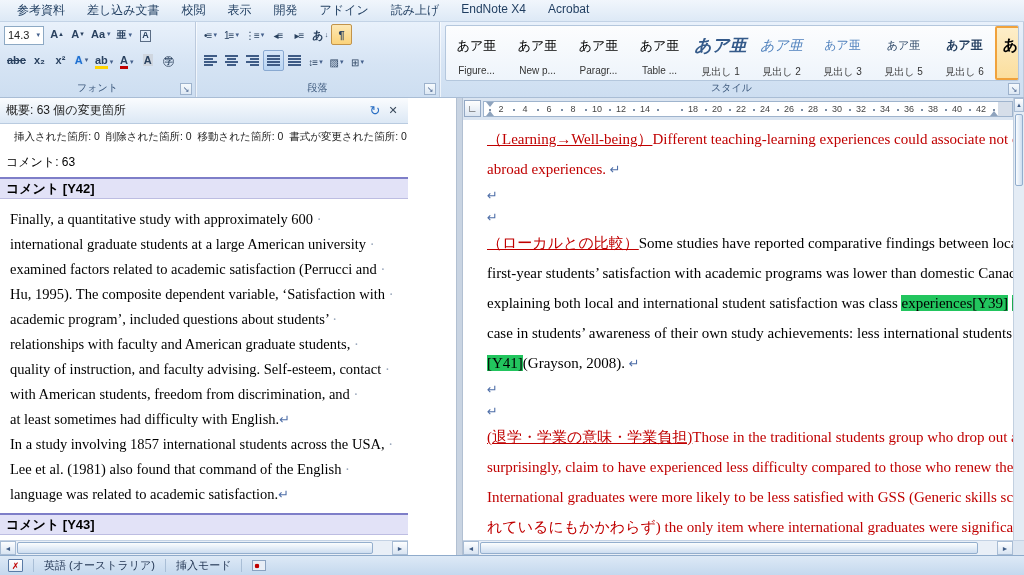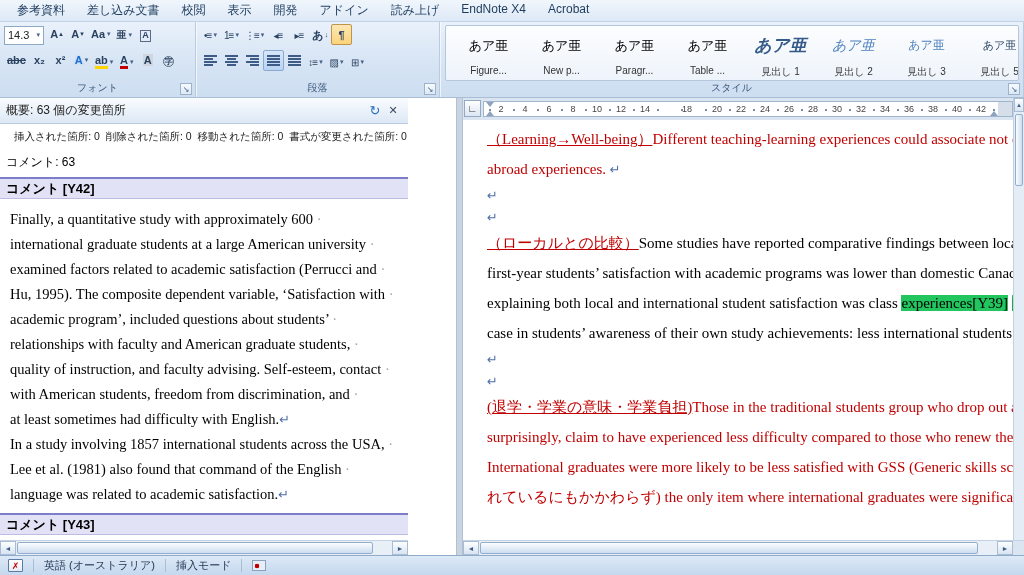--- a/index.html
+++ b/index.html
@@ -45,21 +45,21 @@
     background-size:13px 2px,9px 2px,13px 2px,9px 2px; }
   .al-left { background-position:0 0,0 3px,0 6px,0 9px; }
   .al-center { background-position:0 0,2px 3px,0 6px,2px 9px; }
   .al-right { background-position:0 0,4px 3px,0 6px,4px 9px; }
   .al-justify,.al-dist { background-size:13px 2px,13px 2px,13px 2px,13px 2px; background-position:0 0,0 3px,0 6px,0 9px; }
 
   
   .stylebox { position:absolute; top:3px; left:5px; right:4px; height:56px; overflow:hidden;
     background:linear-gradient(#fcfdfe,#eef4fb); border:1px solid #b4c7dd; border-radius:2px; display:flex; }
   .scell { width:61px; height:54px; flex:0 0 61px; display:flex; flex-direction:column; align-items:center;
-    justify-content:flex-end; padding-bottom:2px; cursor:pointer;margin-left:12px; }
+    justify-content:flex-end; padding-bottom:2px; cursor:pointer; }
   .scell.ssel { border:2px solid #f0a23c; background:linear-gradient(#fdeec9,#fbde9d); border-radius:2px; }
   .sprev { flex:1; display:flex; align-items:center; justify-content:center; }
   .slab { font-size:10px; color:#333; height:13px; white-space:nowrap; overflow:hidden; }
   .p-plain { font-family:"Liberation Serif",serif; font-size:13px; color:#000; }
   .p-h1 { font-family:"Liberation Serif",serif; font-size:17px; font-weight:bold; font-style:italic; color:#345a8a; }
   .p-h2 { font-family:"Liberation Serif",serif; font-size:14px; font-style:italic; color:#4f81bd; }
   .p-h3 { font-family:"Liberation Serif",serif; font-size:12px; color:#4f81bd; }
   .p-h5 { font-family:"Liberation Serif",serif; font-size:11px; color:#243f60; }
   .p-h6 { font-family:"Liberation Serif",serif; font-size:12px; font-weight:bold; color:#243f60; }
   .p-sel { font-family:"Liberation Serif",serif; font-size:15px; font-weight:bold; color:#000; }
@@ -337,21 +337,21 @@
       <span class="ind-hang"></span>
       <span class="ind-right"></span>
     <span class="rnum" style="left: 17px;">2</span>
         <span class="rnum" style="left: 41px;">4</span>
         <span class="rnum" style="left: 65px;">6</span>
         <span class="rnum" style="left: 89px;">8</span>
         <span class="rnum" style="left: 113px;">10</span>
         <span class="rnum" style="left: 137px;">12</span>
         <span class="rnum" style="left: 161px;">14</span>
         <span class="rnum" style="left: 185px; margin-top: 24px;">16</span>
-        <span class="rnum" style="left: 203px;">18</span>
+        <span class="rnum" style="left: 209px;">18</span>
         <span class="rnum" style="left: 233px;">20</span>
         <span class="rnum" style="left: 257px;">22</span>
         <span class="rnum" style="left: 281px;">24</span>
         <span class="rnum" style="left: 305px;">26</span>
         <span class="rnum" style="left: 329px;">28</span>
         <span class="rnum" style="left: 353px;">30</span>
         <span class="rnum" style="left: 377px;">32</span>
         <span class="rnum" style="left: 401px;">34</span>
         <span class="rnum" style="left: 425px;">36</span>
         <span class="rnum" style="left: 449px;">38</span>
@@ -363,20 +363,21 @@
   <div class="canvas">
     <div class="dlines">
         <div class="dline"><span class="s-redu">（Learning→Well-being）</span><span class="s-red">Different teaching-learning experiences could associate not only with le</span></div>
         <div class="dline"><span class="s-red">abroad experiences. </span><span class="s-mark">↵</span></div>
         <div class="dline empty"><span class="s-mark">↵</span></div>
         <div class="dline empty"><span class="s-mark">↵</span></div>
         <div class="dline"><span class="s-redu">（ローカルとの比較）</span><span class="s-blk">Some studies have reported comparative findings between local and intern</span></div>
         <div class="dline"><span class="s-blk">first-year students’ satisfaction with academic programs was lower than domestic Canadian co</span></div>
         <div class="dline"><span class="s-blk">explaining both local and international student satisfaction was class </span><span class="s-hl">experiences[Y39]</span><span class="s-blk"> </span><span class="s-hl">[Y40]</span></div>
         <div class="dline"><span class="s-blk">case in students’ awareness of their own study achievements: less international students comm</span></div>
+        <div class="dline"><span class="s-hl">[Y41]</span><span class="s-blk">(Grayson, 2008). </span><span class="s-mark">↵</span></div>
         <div class="dline empty"><span class="s-mark">↵</span></div>
         <div class="dline empty"><span class="s-mark">↵</span></div>
         <div class="dline"><span class="s-redu">(退学・学業の意味・学業負担)</span><span class="s-red">Those in the traditional students group who drop out attribute</span></div>
         <div class="dline"><span class="s-red">surprisingly, claim to have experienced less difficulty compared to those who renew their enrolm</span></div>
         <div class="dline"><span class="s-red">International graduates were more likely to be less satisfied with GSS (Generic skills scale) item</span></div>
         <div class="dline"><span class="s-red">れているにもかかわらず) the only item where international graduates were significantly more li</span></div>
       </div>
   </div>
   <div class="vscroll">
     <div class="vbtn">▲</div>

